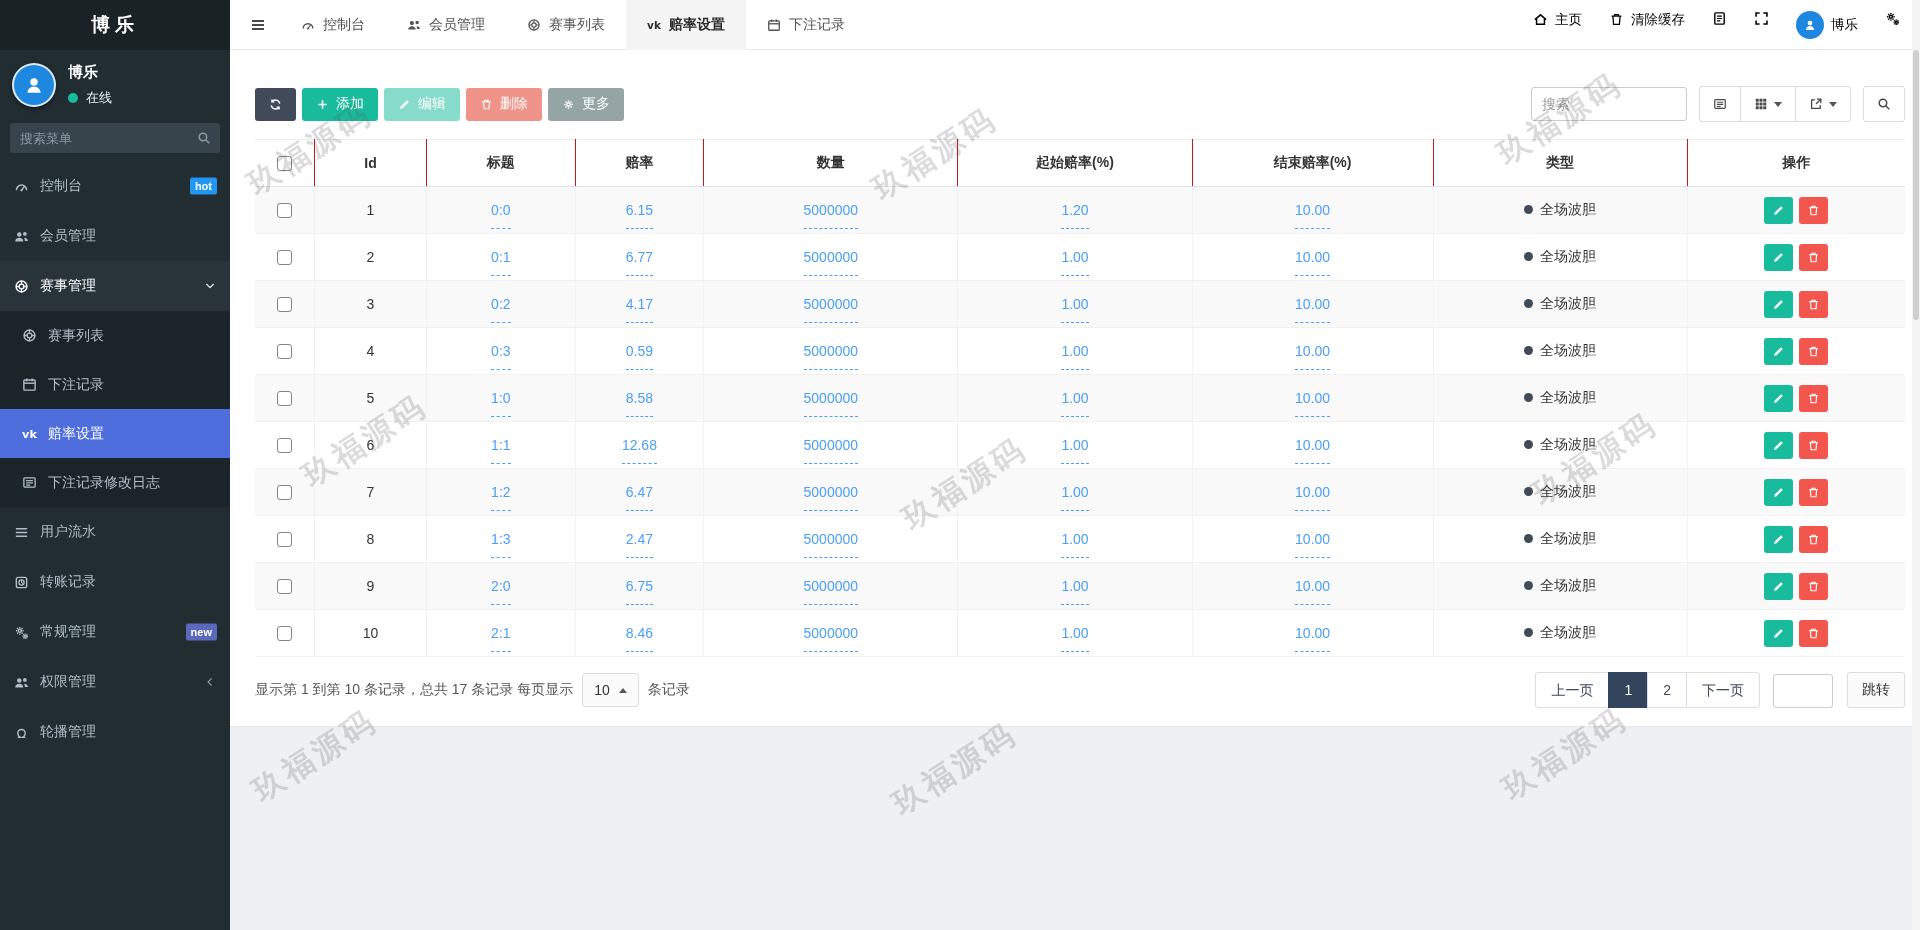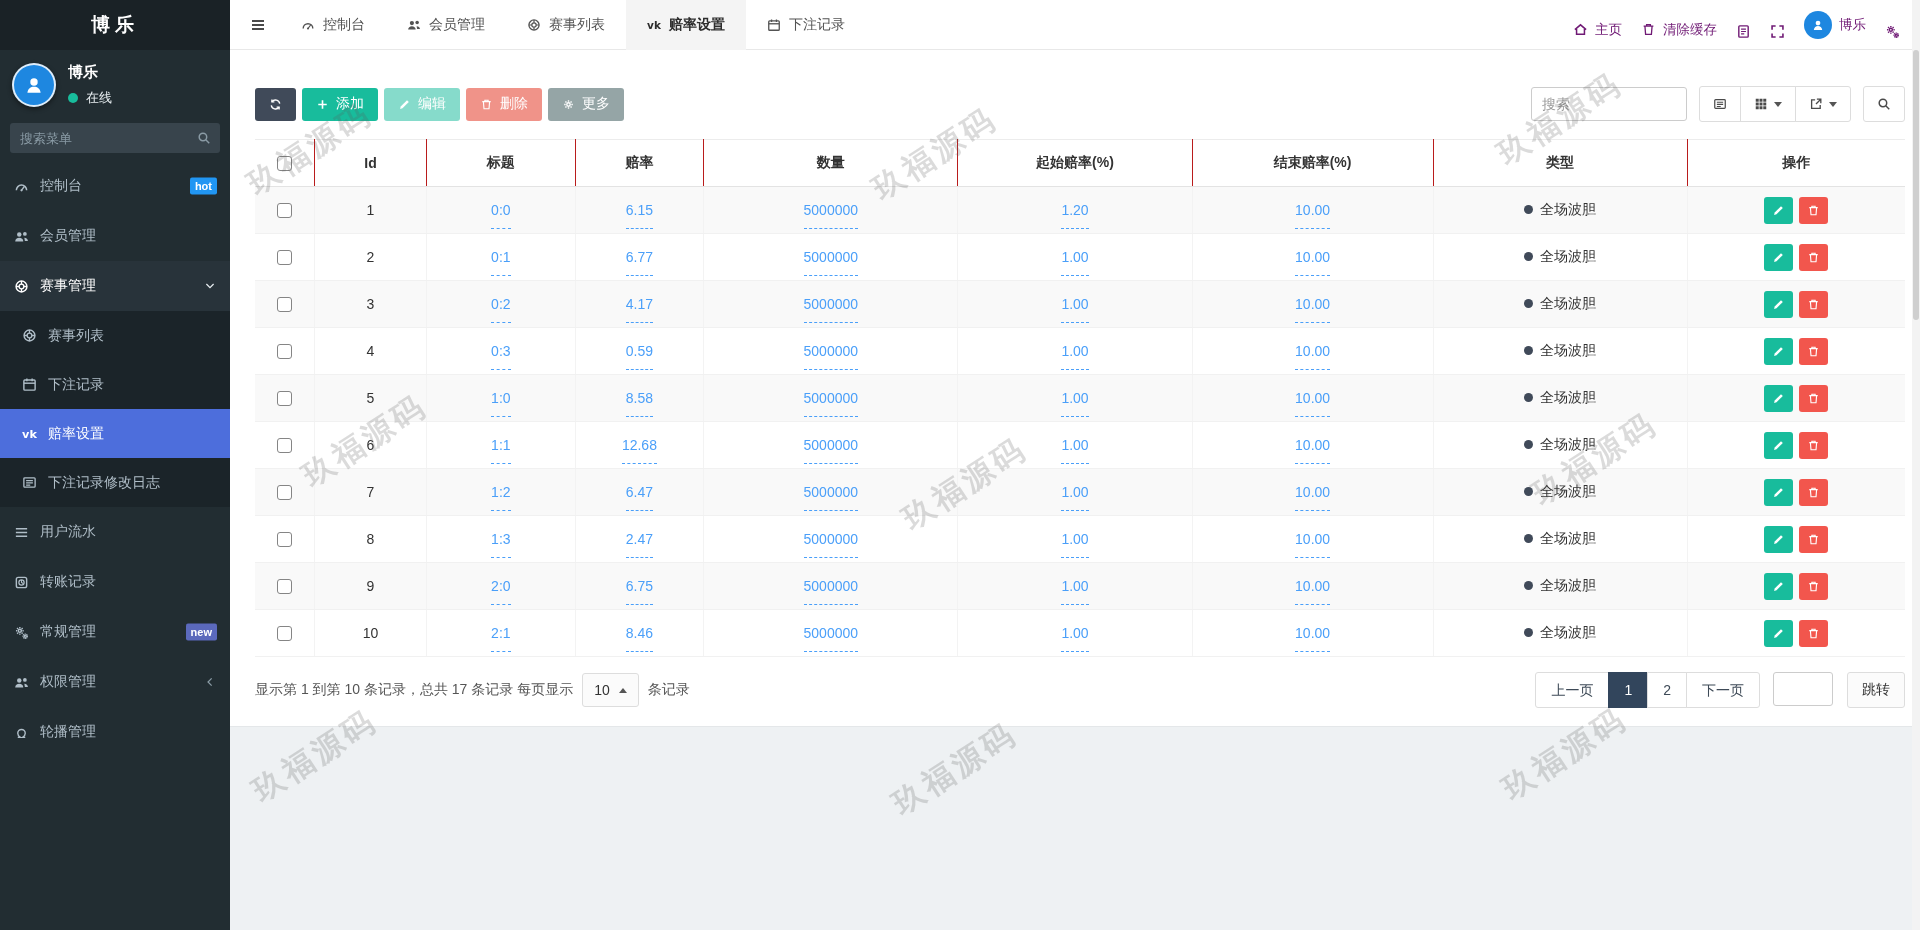--- a/index.html
+++ b/index.html
@@ -41,21 +41,21 @@
   .parent-open .mchev{color:#e6ecef}
 
   
   .main{margin-left:230px;position:relative;height:930px}
   .topnav{height:50px;background:#fff;display:flex;align-items:center;border-bottom:1px solid #e8e8e8;padding-left:6px}
   .nav-toggle{width:44px;display:flex;justify-content:center;color:#4a4a4a;cursor:pointer}
   .nav-toggle .ic{width:16px;height:16px}
   .nav-tab{display:flex;align-items:center;gap:8px;height:50px;padding:0 21px;font-size:14px;color:#535353;cursor:pointer}
   .nav-tab .ic{width:14px;height:14px}
   .nav-tab.active{background:#f4f4f4;color:#2d2d2d;font-weight:700}
-  .nav-right{margin-left:auto;display:flex;align-items:flex-end;gap:19px;padding-right:20px;color:#701a75;font-size:13.5px}
+  .nav-right{margin-left:auto;display:flex;align-items:flex-start;gap:27px;padding-right:20px;color:#000000;font-size:13.5px}
   .nav-right .item{display:flex;align-items:center;gap:7px;cursor:pointer}
   .nav-right .ic{width:15px;height:15px}
   .nav-avatar{width:28px;height:28px;border-radius:50%;background:var(--avatar-blue,#1e87e0);
         color:#fff;display:flex;align-items:center;justify-content:center}
   .nav-avatar .ic{width:14px;height:14px}
 
   
   .panel{background:#fff;padding:36px 15px 0 25px;border-bottom:1px solid #e4e7e9}
   .toolbar{display:flex;justify-content:space-between;align-items:center}
   .toolbar-left{display:flex;gap:6px}
@@ -102,21 +102,21 @@
      align-items:center;justify-content:center;margin:0 3px;cursor:pointer;vertical-align:middle}
   .op-btn .ic{width:13px;height:13px}
   .op-edit{background:var(--btn-green,#18bc9c)}
   .op-del{background:var(--op-red,#f2564d)}
 
   
   .table-footer{display:flex;justify-content:space-between;align-items:center;padding:15px 0 18px;color:#555;font-size:14px}
   .footer-left{display:flex;align-items:center}
   .page-size-btn{display:inline-flex;align-items:center;gap:9px;margin:0 9px;height:34px;padding:0 11px;
      background:#fbfbfb;border:1px solid #ddd;border-radius:3px;color:#333;cursor:pointer;font-size:14px}
-  .pager{display:flex;align-items:flex-start}
+  .pager{display:flex;align-items:flex-end}
   .page-btn{height:36px;line-height:34px;padding:0 15px;background:#fff;border:1px solid #ddd;
      color:#3e4a57;margin-left:-1px;cursor:pointer;font-size:14px}
   .page-btn.first{border-radius:3px 0 0 3px;margin-left:0}
   .page-btn.last{border-radius:0 3px 3px 0}
   .page-btn.active{background:var(--page-active,#32455c);border-color:var(--page-active,#32455c);color:#fff}
   .jump-input{width:60px;height:34px;border:1px solid #ccc;border-radius:3px;margin-left:13px;
      outline:none;padding:0 8px;font-size:14px}
   .jump-btn{height:36px;padding:0 14px;margin-left:14px;background:#fbfbfb;border:1px solid #ddd;
      border-radius:3px;color:#333;font-size:14px;cursor:pointer}
 

